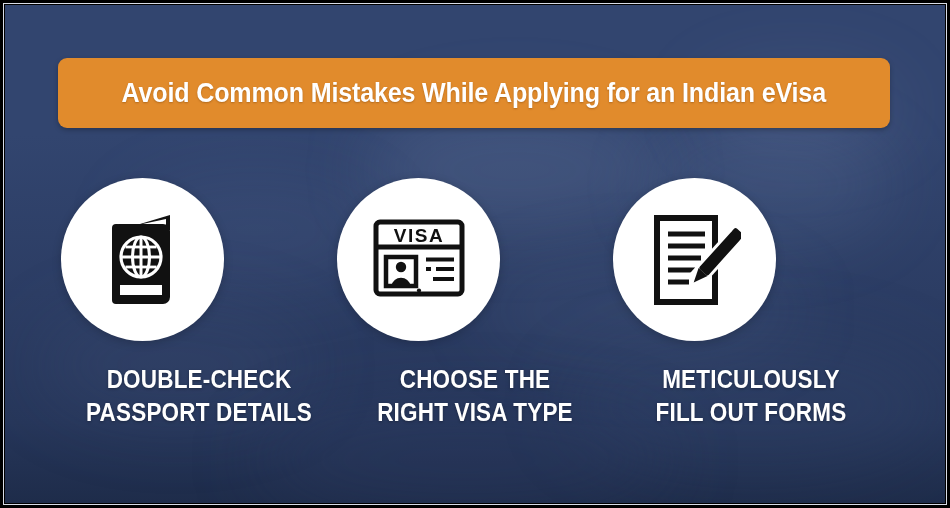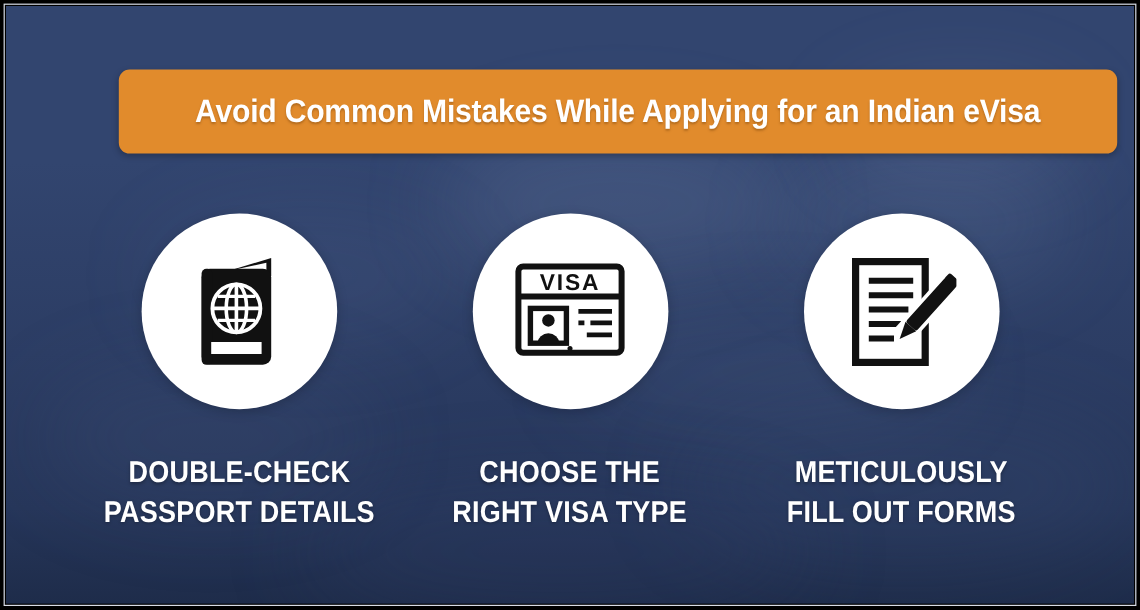--- a/index.html
+++ b/index.html
@@ -110,22 +110,20 @@
     top: 173px;
     width: 940px;
     display: flex;
     justify-content: center;
     z-index: 3;
   }
   .item {
     width: 276px;
     display: flex;
     flex-direction: column;
-    align-items: center;
-    gap: 15px;
   }
   .circle {
     width: 163px;
     height: 163px;
     border-radius: 50%;
     background: #ffffff;
     display: flex;
     align-items: center;
     justify-content: center;
     box-shadow: 0 2px 10px rgba(0,0,0,0.20);
@@ -157,21 +155,21 @@
 
     <div class="bg-blotch b1"></div>
     <div class="bg-blotch b2"></div>
     <div class="bg-blotch b3"></div>
     <div class="bg-blotch b4"></div>
     <div class="bg-blotch b5"></div>
     <div class="bg-blotch b6"></div>
     <div class="bg-blotch b7"></div>
     <div class="bg-blotch b8"></div>
 
-    <div class="banner" style="background: rgb(225, 139, 44); margin-left: 41px;">
+    <div class="banner" style="background: rgb(225, 139, 44);">
       <span class="banner-title">Avoid Common Mistakes While Applying for an Indian eVisa</span>
     </div>
 
     <div class="items">
 
       <div class="item">
         <div class="circle">
           <span>
             <svg width="86" height="100" viewBox="0 0 86 100">
 

